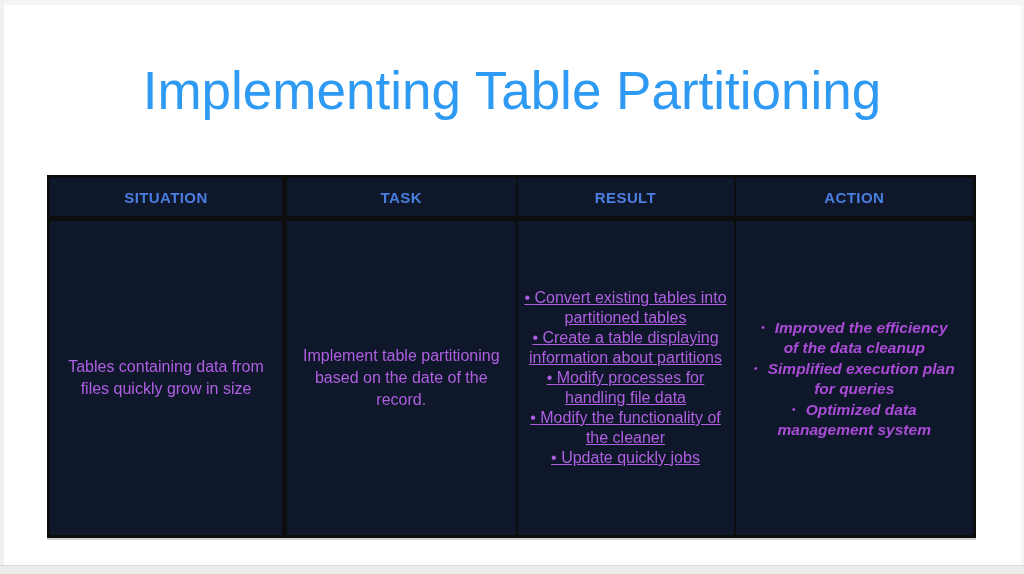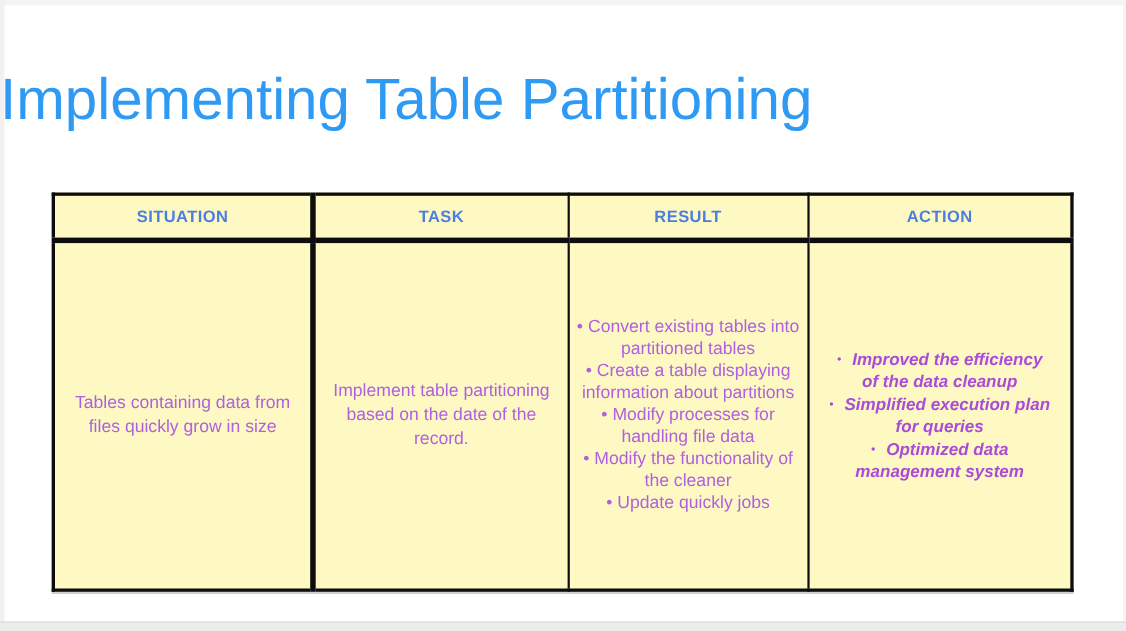--- a/index.html
+++ b/index.html
@@ -17,52 +17,52 @@
     font-family:"Liberation Sans", sans-serif;
   }
   .strip{position:absolute;background:var(--letterbox_gray);}
   .strip.top{left:0;right:0;top:0;height:5px;background:#f4f4f4;}
   .strip.left{left:0;top:0;bottom:0;width:4px;background:#f1f1f1;}
   .strip.right{right:0;top:0;bottom:0;width:3px;background:#f5f5f5;}
   .strip.bottom{left:0;right:0;bottom:0;height:8px;border-top:1px solid #dadada;}
 
   h1.slide-title{
     position:absolute;top:60px;left:0;width:100%;
-    margin:0;
+    margin:0;text-align:center;
     font-size:53px;font-weight:400;letter-spacing:0px;
     color:var(--title_blue);
     white-space:nowrap;
   }
 
   table.star{
     position:absolute;left:47px;top:175px;
     width:926px;table-layout:fixed;
     border-collapse:collapse;
     border:3px solid var(--border_black);
     box-shadow:0 2px 0 #cfcfcf;
-    background:#fef9c3;
+    background:#0f172a;
   }
   th,td{border:2px solid var(--border_black);}
   th{
     height:36px;
     font-size:15px;font-weight:bold;letter-spacing:.4px;
     color:var(--header_blue);
     text-align:center;vertical-align:middle;
     border-bottom:5px solid var(--border_black);
   }
   td{
     height:306px;
     vertical-align:middle;text-align:center;
     color:var(--body_purple);
     font-size:16px;
     padding:4px 2px;
   }
   th:first-child,td:first-child{border-right:5px solid var(--border_black);}
   td.situation .para,td.task .para{line-height:22px;}
-  td.action{line-height:20px;padding:4px 1px;}
+  td.action{line-height:20px;padding:4px 1px;text-decoration:underline;}
   td.result{
     color:var(--result_purple);
     font-weight:bold;line-height:20px;font-size:15.5px;
     padding:4px 3px;
     font-style:italic;
   }
   .bullet{margin:0;}
   td.action .bullet::before{content:"\2022\00a0";}
   td.result .bullet::before{
     content:"\2022";

